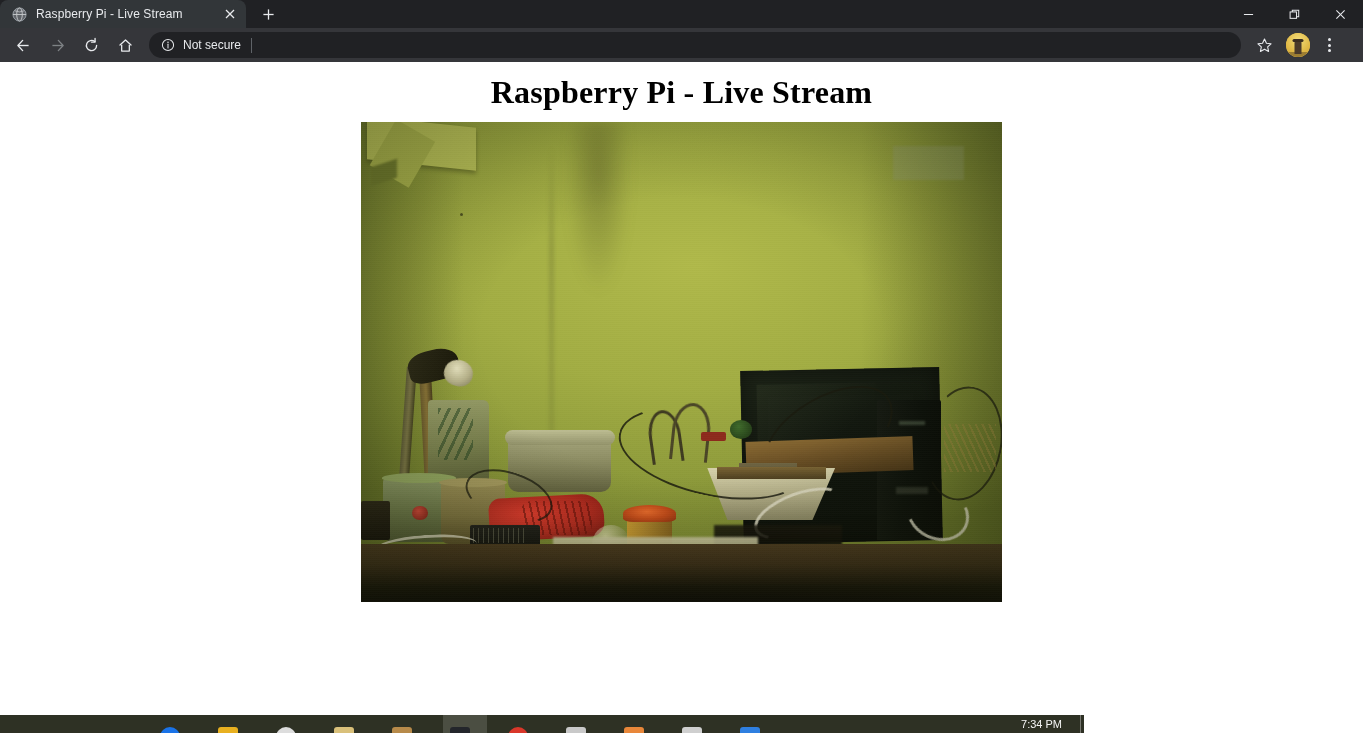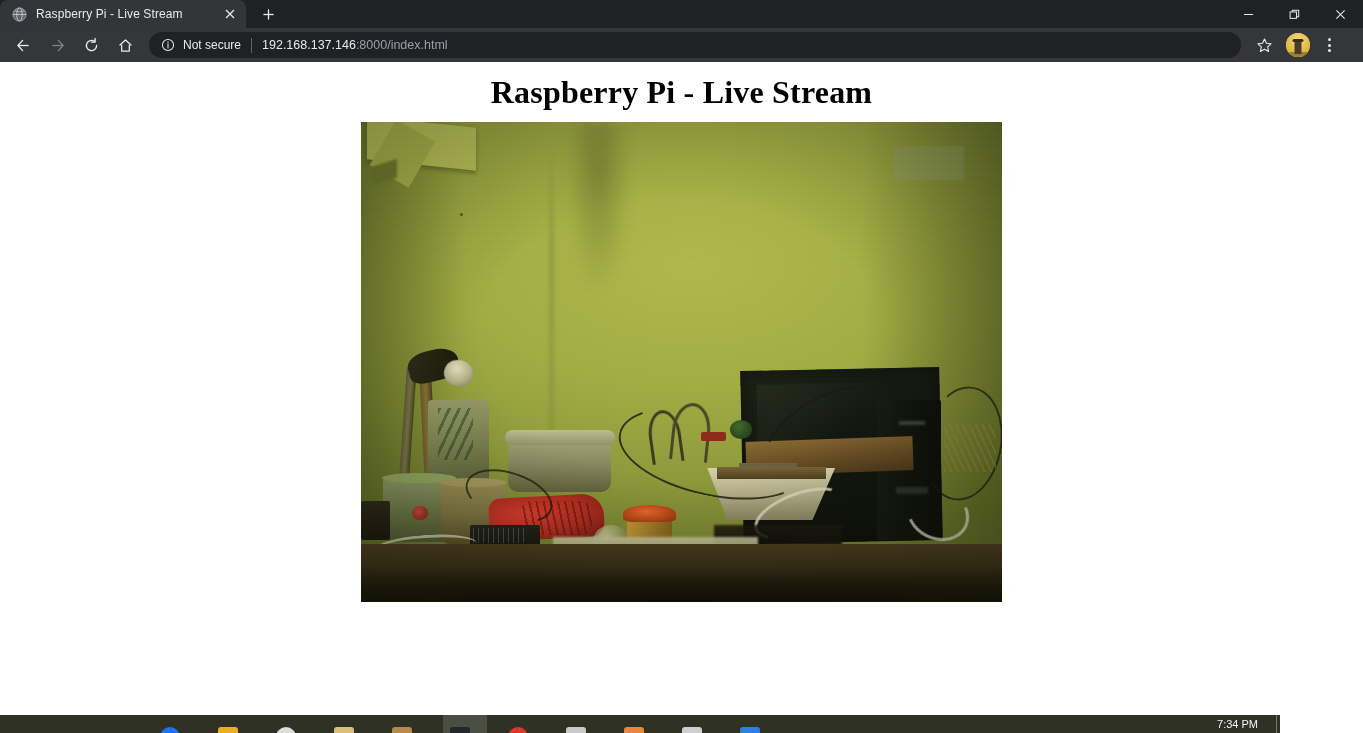--- a/index.html
+++ b/index.html
@@ -560,21 +560,21 @@
     position: absolute; inset: 0;
     background-image:
       repeating-linear-gradient(0deg, rgba(255,255,255,.012) 0 1px, rgba(0,0,0,.012) 1px 2px);
     pointer-events: none;
   }
 
   
   .taskbar {
     position: absolute;
     left: 0; bottom: 0;
-    width: 1280px; height: 18px;
+    width: 1084px; height: 18px;
     background: #2e3124;
     display: flex;
     align-items: center;
     overflow: hidden;
   }
   .tb-icons {
     display: flex; align-items: flex-start;
     height: 18px;
     margin-left: 160px;
     gap: 38px;
@@ -697,21 +697,20 @@
     <div class="omnibox">
       <span class="omni-sec-icon">
         <svg width="14" height="14" viewBox="0 0 16 16">
           <circle cx="8" cy="8" r="6.4" fill="none" stroke="#e8eaed" stroke-width="1.15"></circle>
           <circle cx="8" cy="4.8" r=".85" fill="#e8eaed"></circle>
           <line x1="8" y1="7" x2="8" y2="11.4" stroke="#e8eaed" stroke-width="1.15" stroke-linecap="round"></line>
         </svg>
       </span>
       <span class="omni-sec-text">Not secure</span>
       <span class="omni-divider"></span>
-      <span class="omni-url"><span class="host">192.168.137.146</span><span class="rest">:8000/index.html</span></span>
     </div>
 
     <div class="toolbar-right">
       <div class="navbtn">
         <svg width="17" height="17" viewBox="0 0 20 20">
           <polygon points="10,2.4 12.3,7.4 17.7,8 13.7,11.7 14.8,17 10,14.3 5.2,17 6.3,11.7 2.3,8 7.7,7.4" fill="none" stroke="#e8eaed" stroke-width="1.3" stroke-linejoin="round"></polygon>
         </svg>
       </div>
 
       <div class="avatar">

